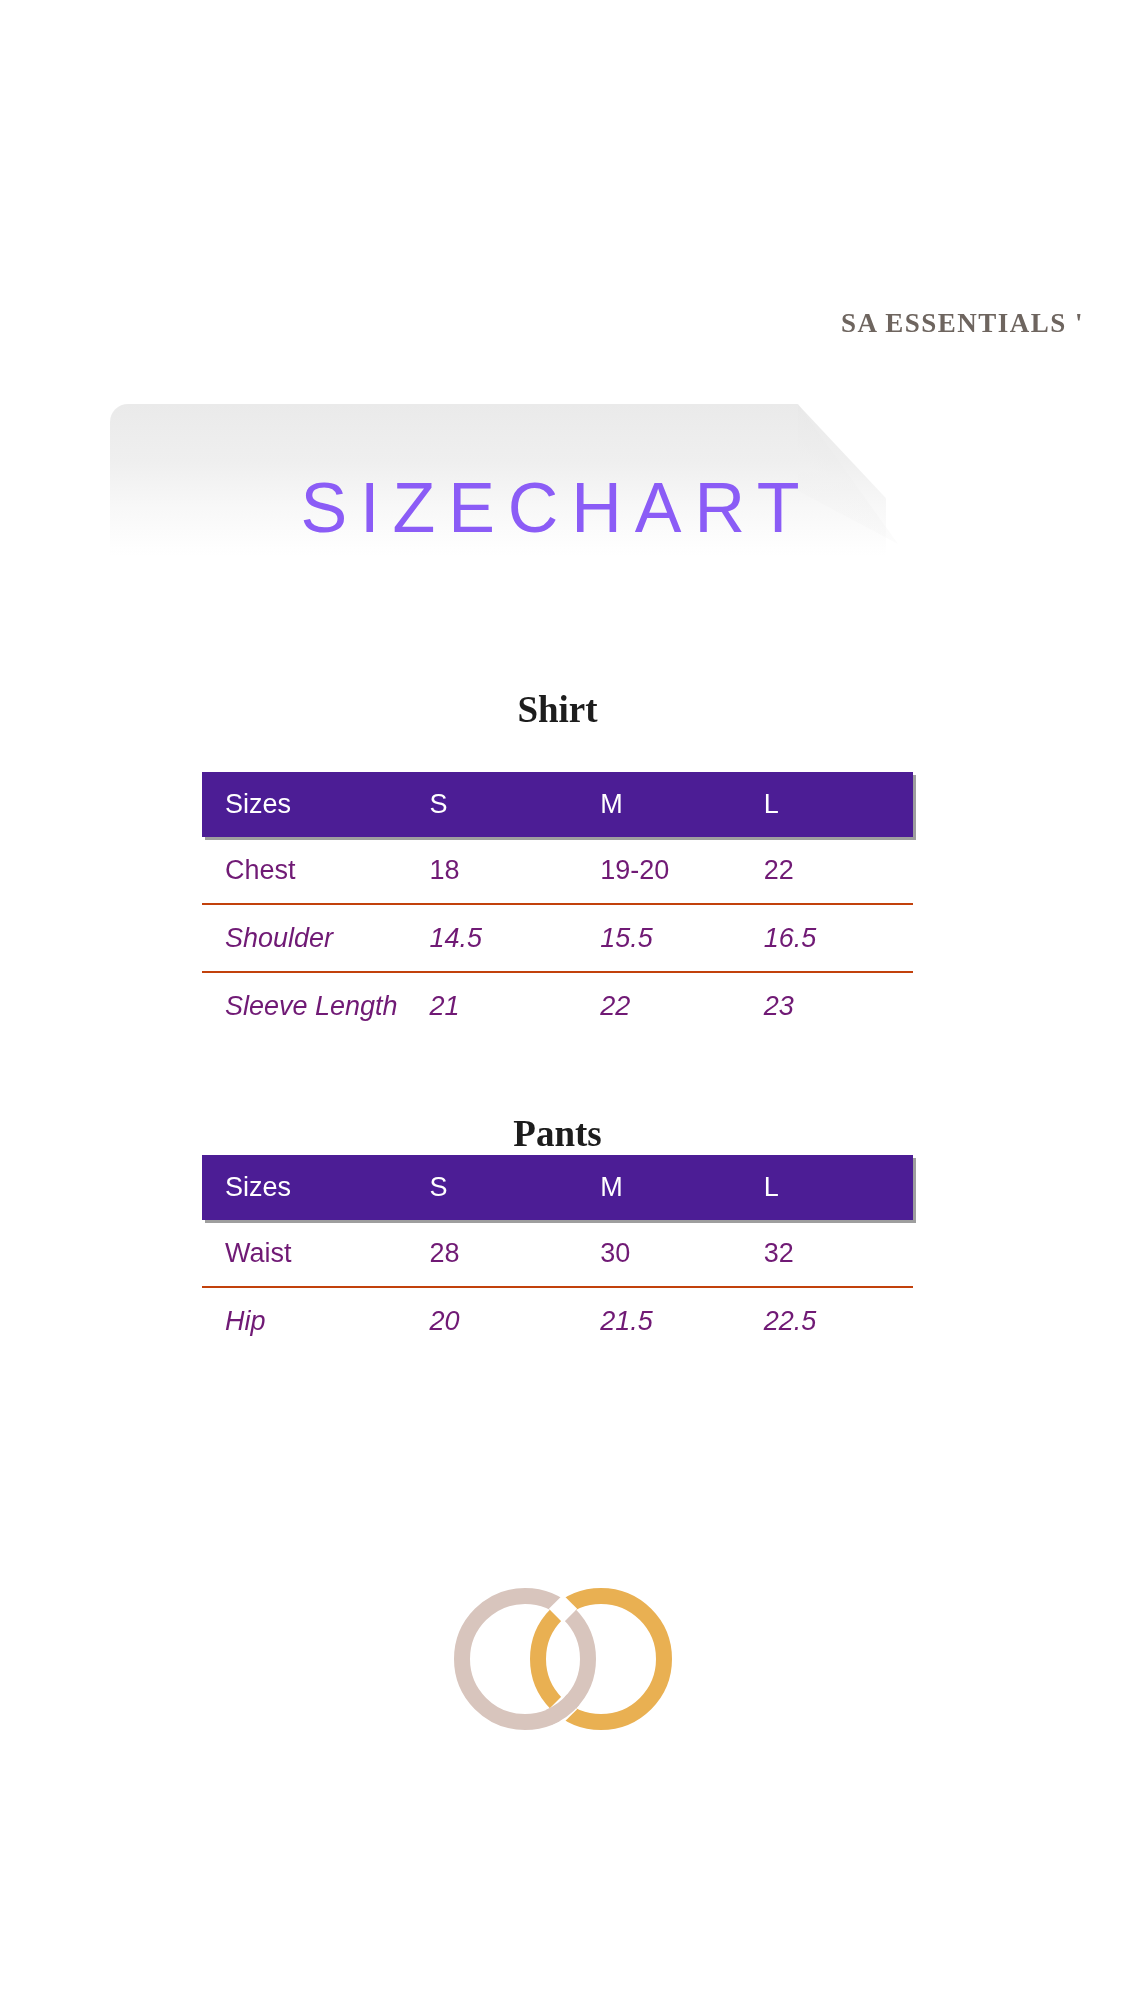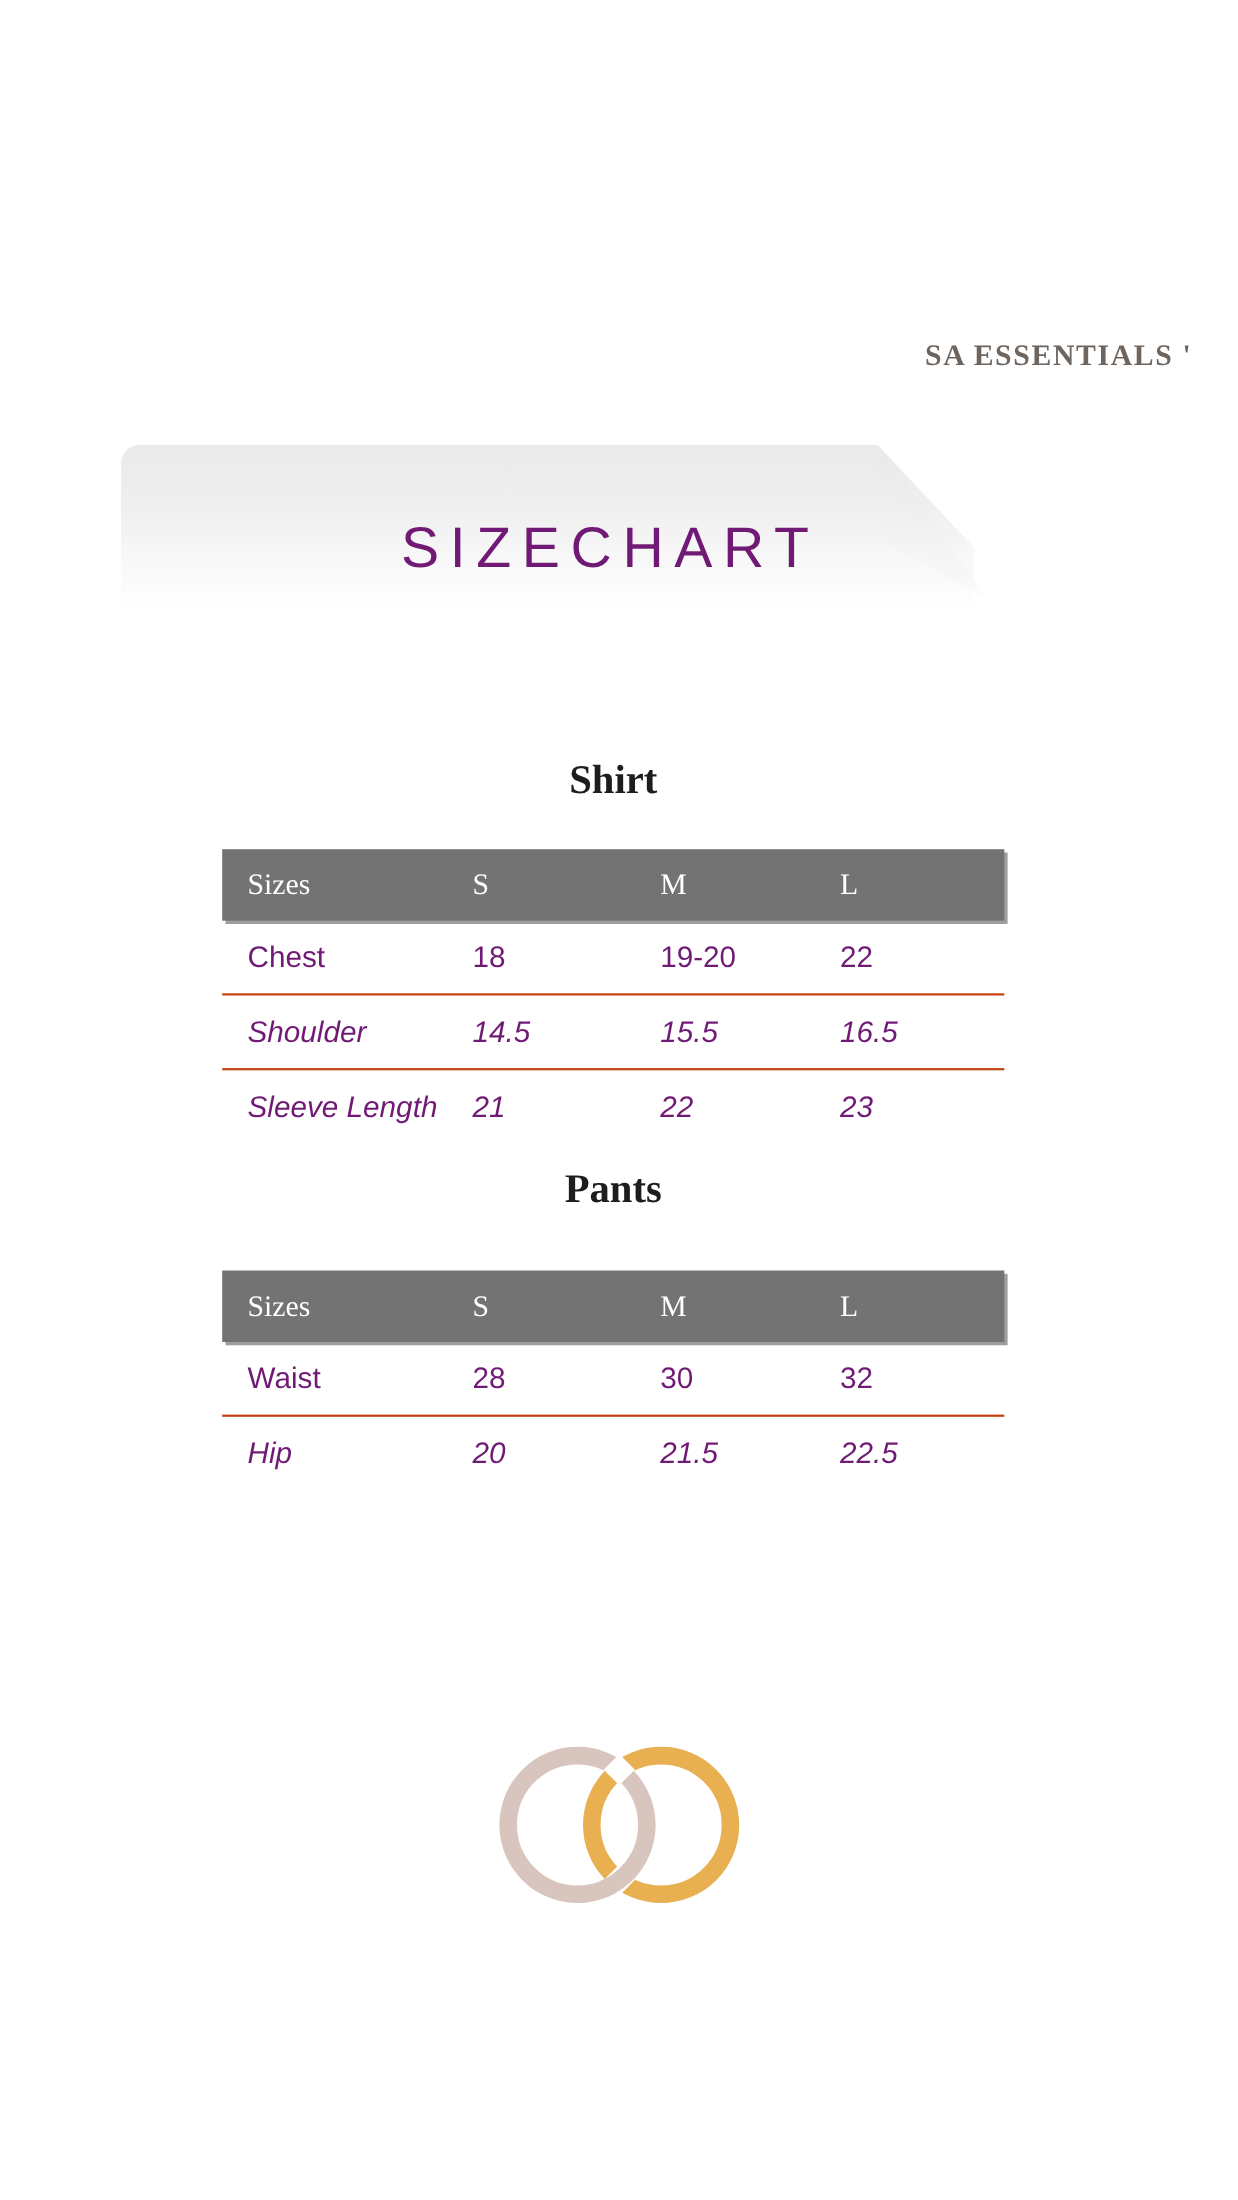--- a/index.html
+++ b/index.html
@@ -26,44 +26,43 @@
     clip-path:polygon(0 0,88.6% 0,100% 62%,100% 100%,0 100%);
   }
   .ribbon-fold{
     position:absolute;left:798px;top:404px;width:100px;height:140px;
     background:linear-gradient(200deg,rgba(228,228,228,.7) 0%,rgba(240,240,240,.45) 55%,rgba(250,250,250,0) 100%);
     clip-path:polygon(0 0,100% 100%,0 62%);
   }
   .banner-title{
     position:absolute;left:200px;top:468px;width:700px;
     text-align:center;
-    font-size:52px;font-weight:100;color:#701a75;
+    font-size:70px;font-weight:100;color:#8b5cf6;
     letter-spacing:0.185em;text-indent:0.185em;
     font-family:"Liberation Sans",sans-serif;
   }
 
   
   .section-heading{
     position:absolute;left:202px;width:711px;text-align:center;
     font-family:"Liberation Serif",serif;font-weight:bold;
     font-size:37px;color:#1d1d1d;
   }
   .heading-shirt{top:688px;}
-  .heading-pants{top:1060px;}
+  .heading-pants{top:1112px;}
 
   
   .size-table{position:absolute;left:202px;width:711px;}
   .table-shirt{top:772px;}
   .table-pants{top:1155px;}
   .thead{
-    background:#737373;color:#ffffff;height:65px;
+    background:#4c1d95;color:#ffffff;height:65px;
     box-shadow:3px 3px 0 #9e9e9e;
     display:grid;grid-template-columns:32% 24% 23% 21%;
     align-items:center;
-    font-family:Liberation Serif, serif;
   }
   .trow{
     height:66px;
     display:grid;grid-template-columns:32% 24% 23% 21%;
     align-items:center;
     color:#701a75;
   }
   .trow + .trow{border-top:2px solid #c2410c;font-style:italic;}
   .cell{font-size:27px;padding-left:0;}
   .cell.first{padding-left:23px;}

